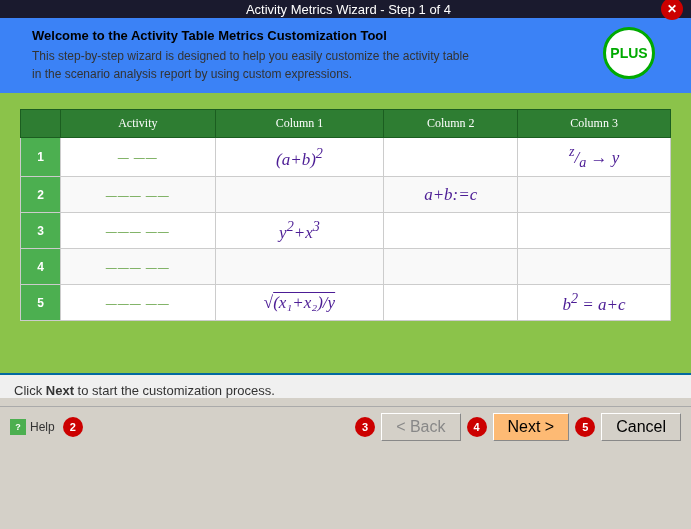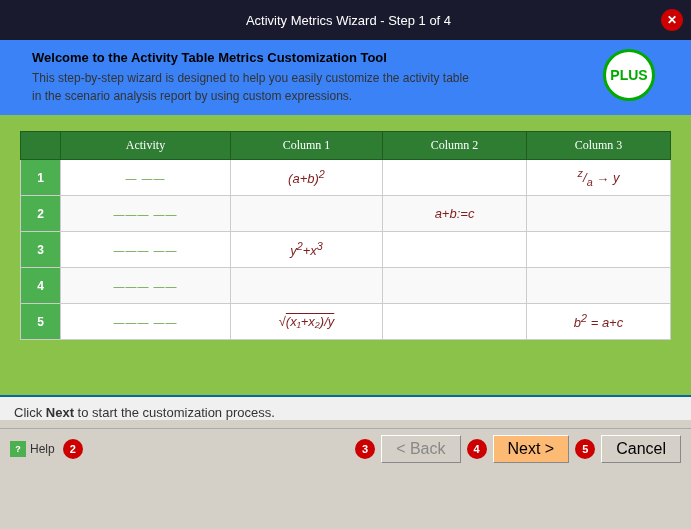--- a/index.html
+++ b/index.html
@@ -13,21 +13,21 @@
     }
 
     
     .title-bar {
       background: #1a1a2e;
       color: white;
       display: flex;
       align-items: center;
       justify-content: space-between;
       padding: 4px 8px;
-      height: 40px;
+      height: 18px;
     }
     .title-bar-text {
       flex: 1;
       text-align: center;
       font-size: 13px;
       font-weight: normal;
     }
     .close-btn {
       width: 22px;
       height: 22px;
@@ -121,23 +121,24 @@
       vertical-align: middle;
     }
     .metrics-table td:first-child {
       background: #4caf50;
       color: white;
       font-weight: bold;
       text-align: center;
       width: 40px;
     }
     .metrics-table td.formula {
-      color: #7f1d1d;
+      color: #4c1d95;
       font-style: italic;
-      font-size: 13px;
+      font-size: 17px;
+      font-family: Liberation Serif, serif;
     }
     .metrics-table tr:nth-child(even) td:not(:first-child) {
       background: #f9f9f9;
     }
     .activity-squiggle {
       color: #5d9e3c;
       font-style: italic;
       letter-spacing: 1px;
       font-size: 11px;
     }

